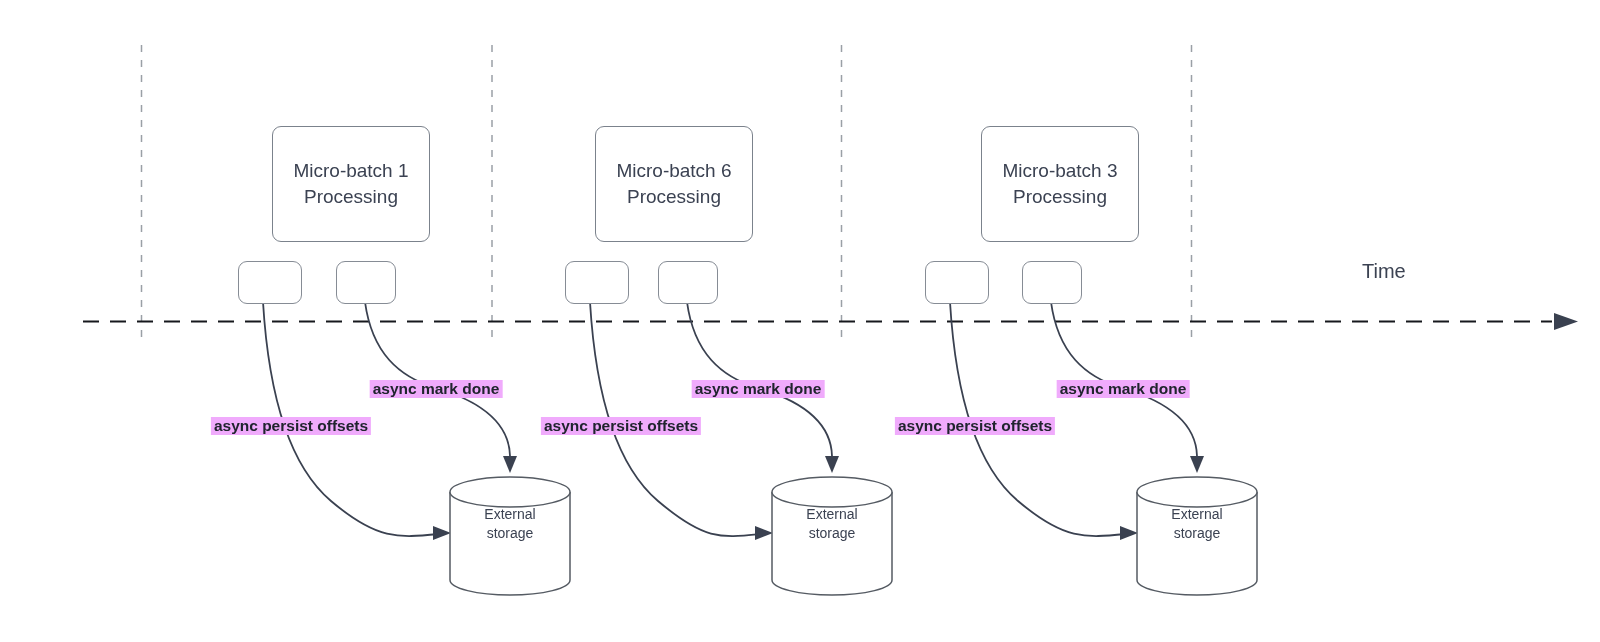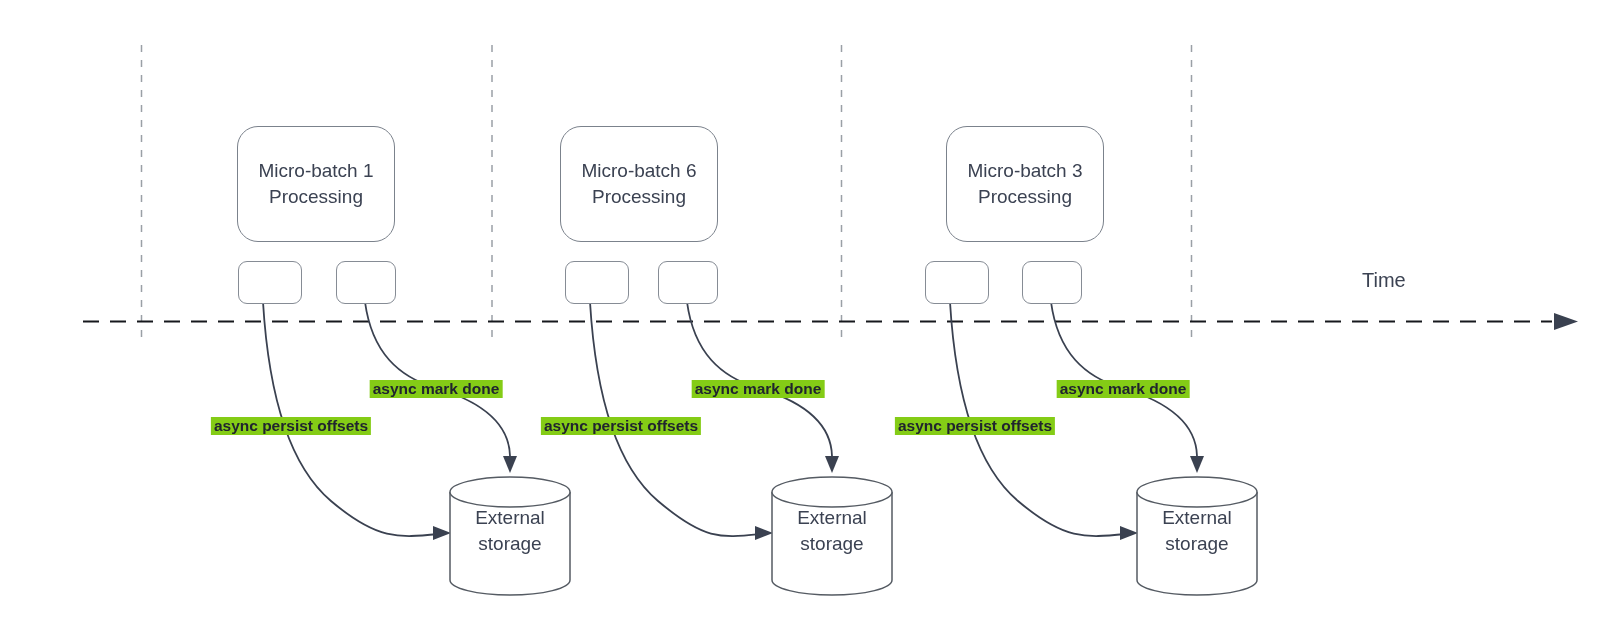--- a/index.html
+++ b/index.html
@@ -3,38 +3,38 @@
 <meta charset="utf-8">
 <style>
   html,body{margin:0;padding:0;background:#fff;}
   .canvas{
     position:relative;width:1600px;height:642px;background:#ffffff;
     font-family:"Liberation Sans", sans-serif;overflow:hidden;
   }
   .diagram-svg{position:absolute;left:0;top:0;}
   .bigbox{
     position:absolute;top:126px;width:156px;height:114px;
-    border:1.5px solid #7b828c;border-radius:21px;background:#fff;
+    border:1.5px solid #7b828c;border-radius:9px;background:#fff;
     display:flex;align-items:center;justify-content:center;text-align:center;
-    font-size:19px;line-height:1.35;color:#3b4252;white-space:pre-line;
+    font-size:19px;line-height:1.35;color:#3b4252;white-space:pre-line;margin-left:35px;
   }
   .smallbox{
     position:absolute;top:261px;height:41px;
     border:1.5px solid #868c95;border-radius:9px;background:#fff;
   }
   .flowlabel{
     position:absolute;transform:translateX(-50%);white-space:nowrap;
-    font-weight:bold;font-size:15.5px;color:#20242e;background:#84cc16;padding:0 3px;
+    font-weight:bold;font-size:15.5px;color:#20242e;background:#f0abfc;padding:0 3px;
   }
   .storagelabel{
     position:absolute;width:150px;transform:translateX(-50%);text-align:center;
-    font-size:19px;line-height:1.35;color:#3b4252;white-space:pre-line;
+    font-size:14px;line-height:1.35;color:#3b4252;white-space:pre-line;
   }
   .timelabel{
-    position:absolute;left:1362px;top:269px;font-size:20px;color:#3b4252;
+    position:absolute;left:1362px;top:260px;font-size:20px;color:#3b4252;
   }
 </style>
 </head>
 <body>
 
 <div class="canvas">
 
   <svg class="diagram-svg" width="1600" height="642" viewBox="0 0 1600 642">
 
     <g stroke="#9aa0a6" stroke-width="1.5" stroke-dasharray="7 8">

